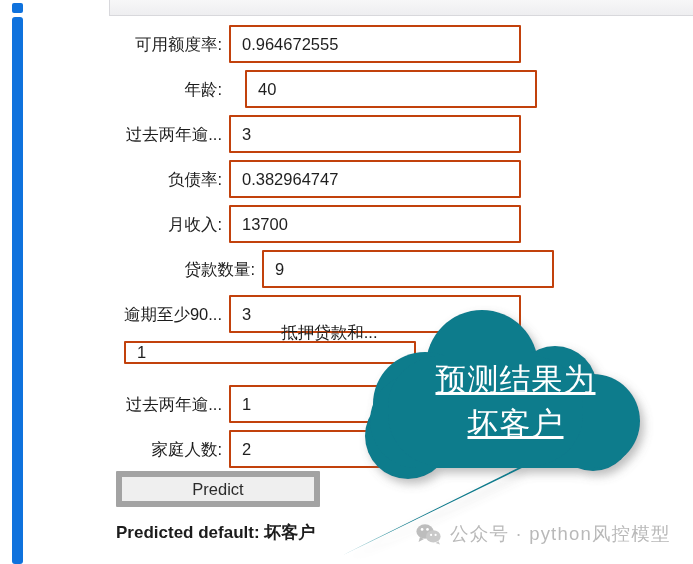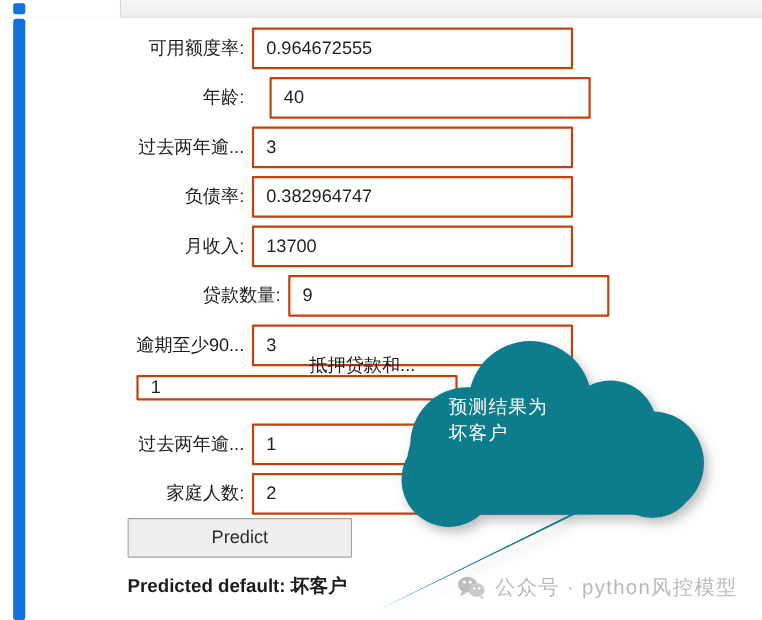--- a/index.html
+++ b/index.html
@@ -80,21 +80,21 @@
     outline: none;
     border-radius: 1px;
   }
 
   
   #predict-button {
     position: absolute;
     left: 116px; top: 471px;
     width: 204px; height: 36px;
     background: #efefef;
-    border: 1px solid #a3a3a3;
+    border: 6px solid #a3a3a3;
     font-family: "Liberation Sans", "DejaVu Sans", sans-serif;
     font-size: 16.5px;
     color: #2b2b2b;
     cursor: pointer;
     border-radius: 1px;
   }
 
   
   #result-line {
     position: absolute;
@@ -111,25 +111,26 @@
     left: 330px; top: 296px;
     width: 363px; height: 268px;
     pointer-events: none;
   }
   #callout svg { display: block; }
   #callout-text {
     position: absolute;
     left: 78px;
     top: 62px;
     width: 215px;
-    text-align: left;
+    text-align: center;
     color: #ffffff;
-    font-size: 17px;
+    font-size: 31px;
     line-height: 1.42;
     letter-spacing: 1px;
+    text-decoration: underline;
   }
 
   
   #watermark {
     position: absolute;
     left: 416px; top: 521px;
     display: flex;
     align-items: center;
     gap: 8px;
     color: #b9b9b9;

